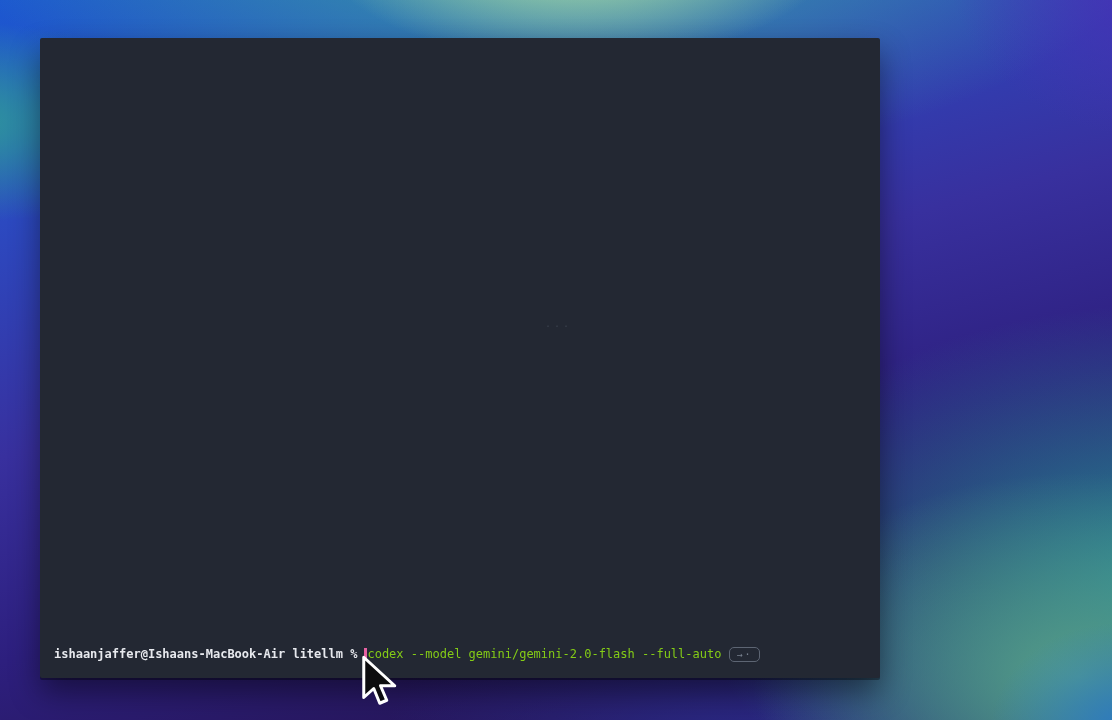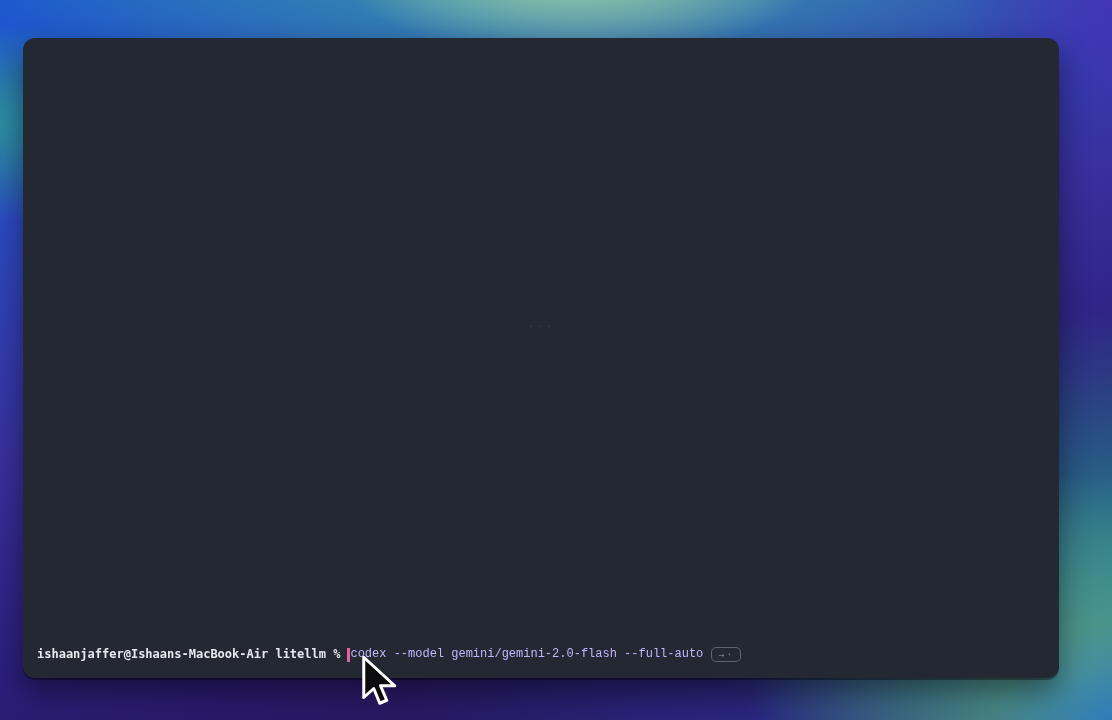--- a/index.html
+++ b/index.html
@@ -24,26 +24,26 @@
       radial-gradient(ellipse 420px 150px at -6% 17%, #2f9e96 0%, rgba(47,158,150,0) 68%),
       radial-gradient(ellipse 300px 260px at 104% -6%, #4a2fb4 0%, rgba(74,47,180,0) 70%),
       radial-gradient(ellipse 460px 220px at 52% -9%, #c8eda6 0%, rgba(200,237,166,0) 58%),
       radial-gradient(ellipse 920px 420px at 50% -16%, #3fae9a 0%, rgba(63,174,154,0) 68%),
       radial-gradient(ellipse 620px 420px at 68% 110%, #2b2d8e 0%, rgba(43,45,142,0) 62%),
       linear-gradient(165deg, #1c58d0 0%, #2c49c0 22%, #38309e 45%, #2d1f7e 65%, #261659 85%, #221152 100%);
   }
 
   .terminal-window {
     position: absolute;
-    left: 23px;
+    left: 40px;
     top: 38px;
-    width: 1036px;
+    width: 840px;
     height: 640px;
     background: #232833;
-    border-radius: 12px;
+    border-radius: 2px;
     box-shadow: 0 2px 0 rgba(0,0,0,0.35), 0 14px 30px rgba(0,0,0,0.45);
   }
 
   .ghost-dots {
     position: absolute;
     left: 505px;
     top: 283px;
     color: #3b414e;
     font-size: 10px;
     letter-spacing: 3px;
@@ -69,22 +69,21 @@
 
   .text-caret {
     display: inline-block;
     width: 3px;
     height: 14px;
     margin-left: 7px;
     background: #e661a1;
   }
 
   .suggestion-text {
-    color: #c4b5fd;
-    font-family: Liberation Mono, monospace;
+    color: #84cc16;
   }
 
   .tab-hint-badge {
     display: inline-block;
     margin-left: 8px;
     padding: 0 6px;
     height: 15px;
     line-height: 13px;
     font-size: 10px;
     letter-spacing: 2px;

